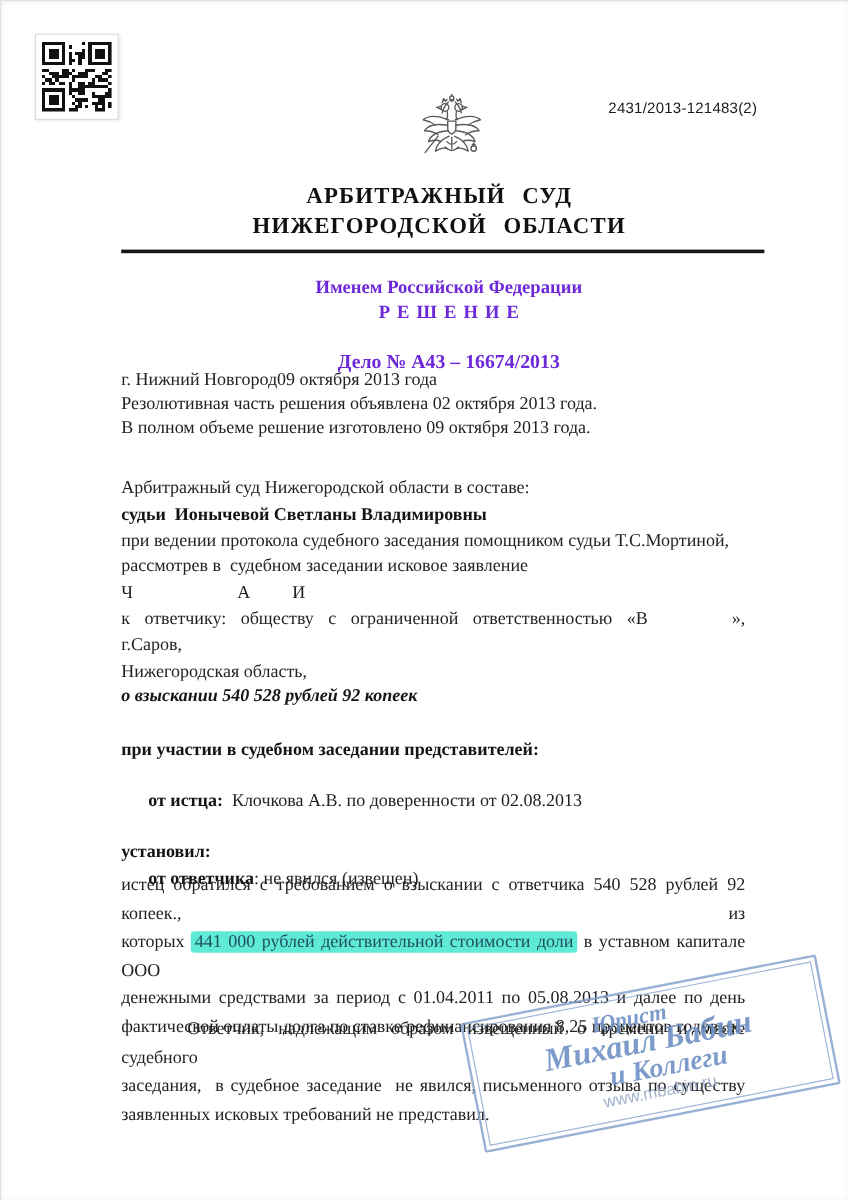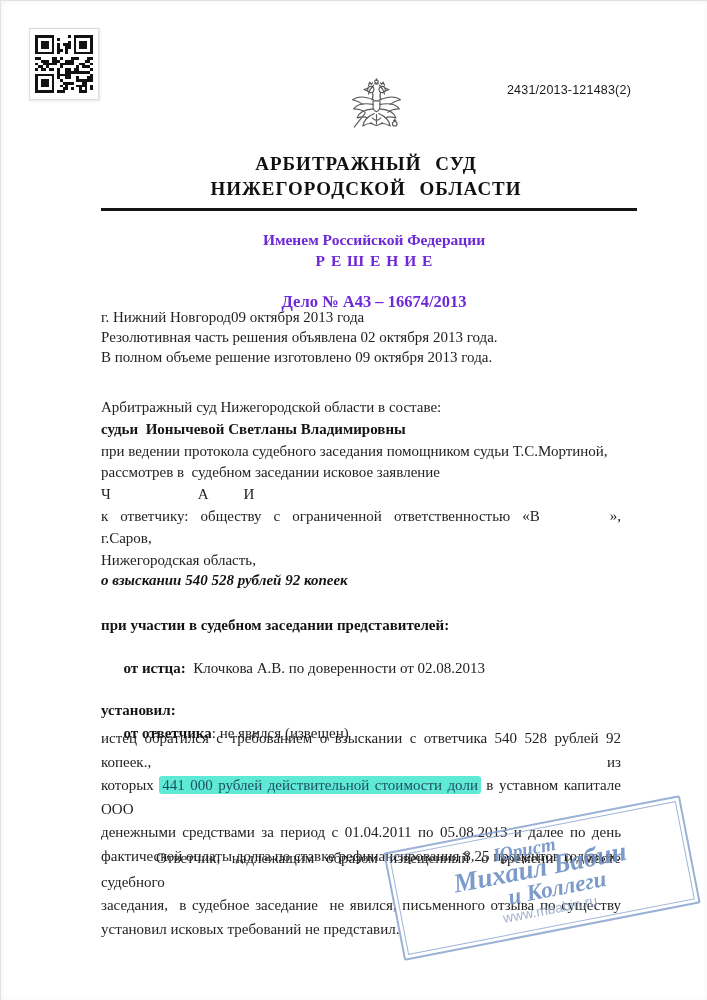--- a/index.html
+++ b/index.html
@@ -179,21 +179,21 @@
   <div class="abs findings">
     <div class="jline">истец обратился с требованием о взыскании с ответчика 540 528 рублей 92 копеек., из</div>
     <div class="jline"><span class="seg">которых </span><span class="hl">441 000 рублей действительной стоимости доли</span><span class="seg"> в уставном капитале ООО</span></div>
     <div class="jline">денежными средствами за период с 01.04.2011 по 05.08.2013 и далее по день</div>
     <div>фактической оплаты долга по ставке рефинансирования 8,25 процентов годовых.</div>
   </div>
 
   <div class="abs absence">
     <div class="jline indent">Ответчик, надлежащим образом извещенный о времени и месте судебного</div>
     <div class="jline pre">заседания,  в судебное заседание  не явился, письменного отзыва по существу</div>
-    <div>установил исковых требований не представил.</div>
+    <div>заявленных исковых требований не представил.</div>
   </div>
 
   <div class="abs stamp">
     <div class="stamp-inner">
       <div class="s1">Юрист</div>
       <div class="s2">Михаил Бабин</div>
       <div class="s3">и Коллеги</div>
       <div class="s4">www.mbabin.ru</div>
     </div>
   </div>

